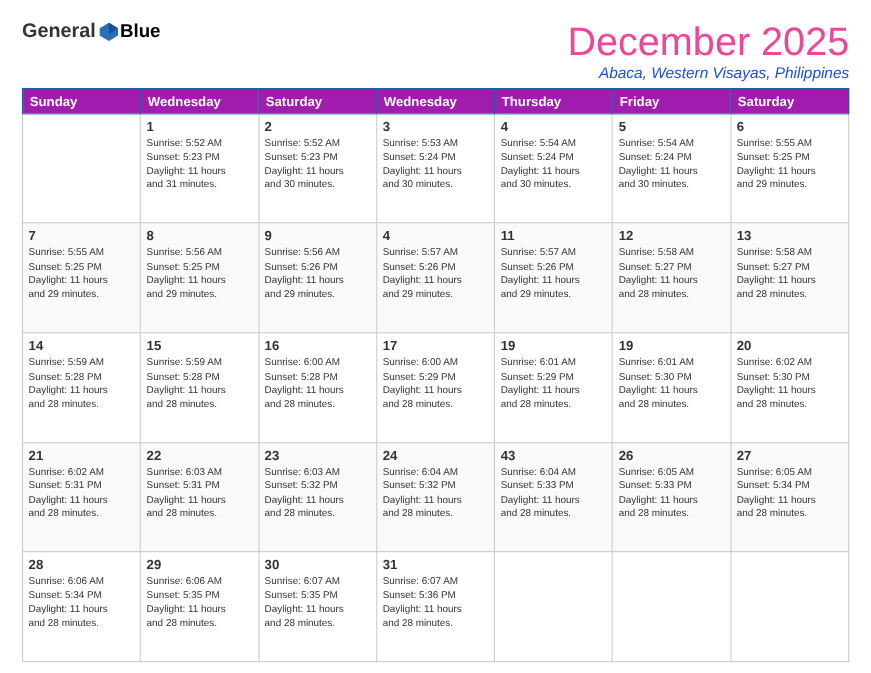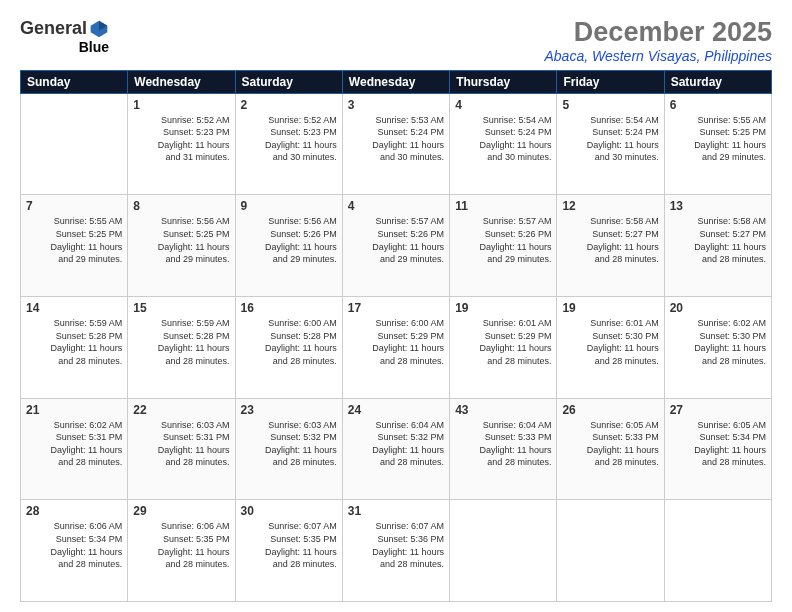--- a/index.html
+++ b/index.html
@@ -18,43 +18,43 @@
       flex-direction: column;
     }
     .header {
       display: flex;
       justify-content: space-between;
       align-items: flex-start;
       margin-bottom: 6px;
     }
     .logo {
       display: flex;
-      flex-direction: column;
-      align-items: flex-end;
+      flex-direction: row;
+      align-items: center;
     }
     .logo-text {
       display: flex;
       align-items: center;
       font-size: 18px;
       font-weight: bold;
       color: #333;
     }
     .logo-general { color: #333; }
     .logo-icon {
       width: 20px;
       height: 20px;
       margin-left: 2px;
     }
     .title-area {
       text-align: right;
     }
     .main-title {
-      font-size: 27px;
-      font-weight: bold;
-      color: #737373;
+      font-size: 36px;
+      font-weight: normal;
+      color: #ec4899;
       line-height: 1.1;
     }
     .subtitle {
       font-size: 14px;
       color: #1d4ed8;
       font-style: italic;
     }
     .calendar {
       flex: 1;
       border: 1px solid #ccc;
@@ -83,43 +83,42 @@
       font-size: 12px;
       font-weight: bold;
       color: #333;
       display: block;
       margin-bottom: 2px;
     }
     .day-info {
       font-size: 9px;
       color: #333;
       line-height: 1.4;
-      text-align: right;
     }
     .empty-cell {
       background: #f9f9f9;
     }
     tr:nth-child(even) td { background: #fafafa; }
     tr:nth-child(odd) td { background: #fff; }
-    .calendar thead tr th { background: #0f172a; }
+    .calendar thead tr th { background: #a21caf; }
   </style>
 </head>
 <body>
 
 <div class="page">
   <div class="header">
     <div class="logo">
       <div class="logo-text">
         <span class="logo-general">General</span>
         <svg class="logo-icon" viewBox="0 0 24 24">
           <polygon points="12,2 22,8 22,16 12,22 2,16 2,8" fill="#2a6db5"></polygon>
           <polygon points="12,2 22,8 12,14" fill="#1a4d8a"></polygon>
         </svg>
       </div>
-      <div style="font-size:14px;font-weight:bold;">Blue</div>
+      <div style="font-size:17px;font-weight:bold;">Blue</div>
     </div>
     <div class="title-area">
       <div class="main-title">December 2025</div>
       <div class="subtitle">Abaca, Western Visayas, Philippines</div>
     </div>
   </div>
 
   <table class="calendar">
     <thead>
       <tr>

